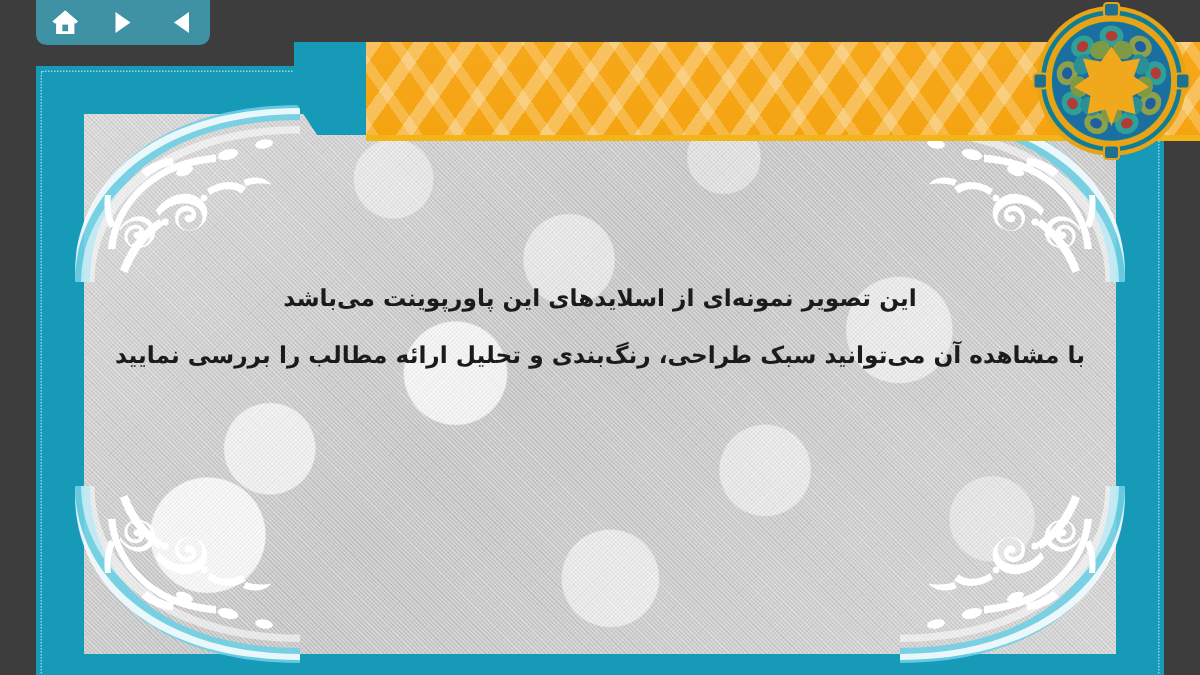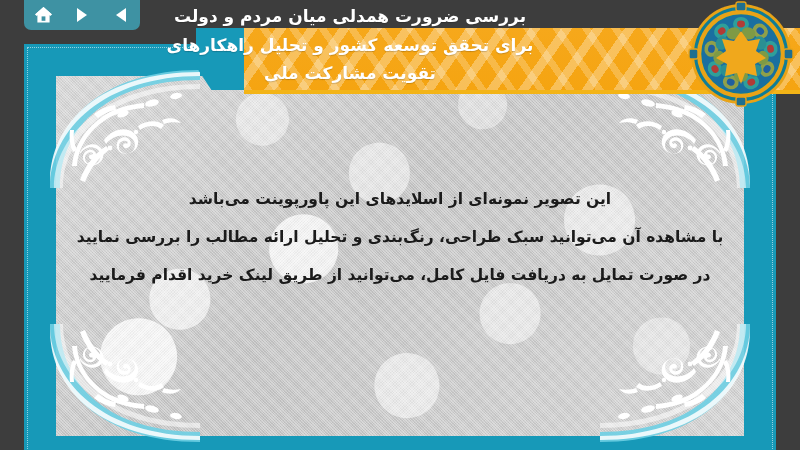--- a/index.html
+++ b/index.html
@@ -331,34 +331,28 @@
           <circle cx="60" cy="78" r="2.4"></circle>
           <circle cx="86" cy="62" r="2.2"></circle>
           <circle cx="40" cy="94" r="2"></circle>
         </g>
       </svg>
     </div>
 
     <div id="body-text">
       <p>این تصویر نمونه‌ای از اسلایدهای این پاورپوینت می‌باشد</p>
       <p>با مشاهده آن می‌توانید سبک طراحی، رنگ‌بندی و تحلیل ارائه مطالب را بررسی نمایید</p>
-      <p>در صورت تمایل به دریافت فایل کامل، می‌توانید از طریق لینک خرید اقدام فرمایید</p>
     </div>
   </div>
 
   <div id="title-banner">
     <div class="tb-dark"></div>
     <div class="tb-tail"></div>
     <div class="tb-band"></div>
     <div class="tb-underline"></div>
-    <div class="tb-text">
-      <div>بررسی ضرورت همدلی میان مردم و دولت</div>
-      <div>برای تحقق توسعه کشور و تحلیل راهکارهای</div>
-      <div>تقویت مشارکت ملی</div>
-    </div>
   </div>
 
   <div id="medallion">
     <svg width="106" height="106" viewBox="0 0 106 106">
       <defs>
         <clipPath id="mclip">
             <circle cx="53" cy="53" r="48"></circle>
           </clipPath>
       </defs>
       <circle cx="53" cy="53" r="50" fill="#e8a317"></circle>

